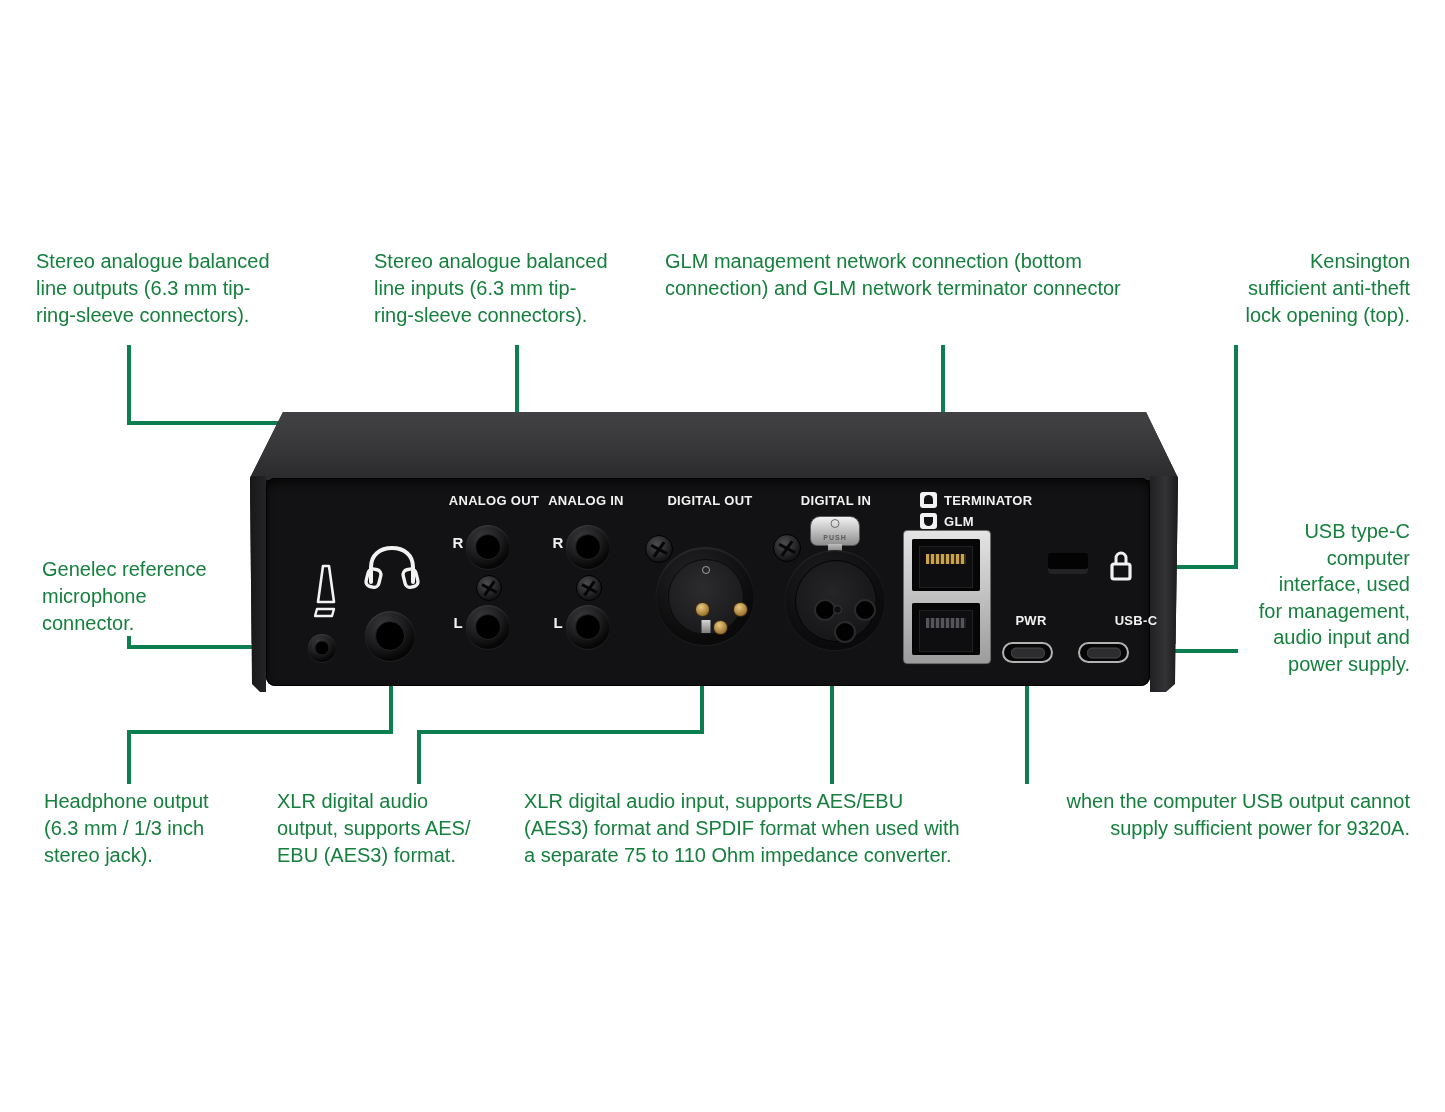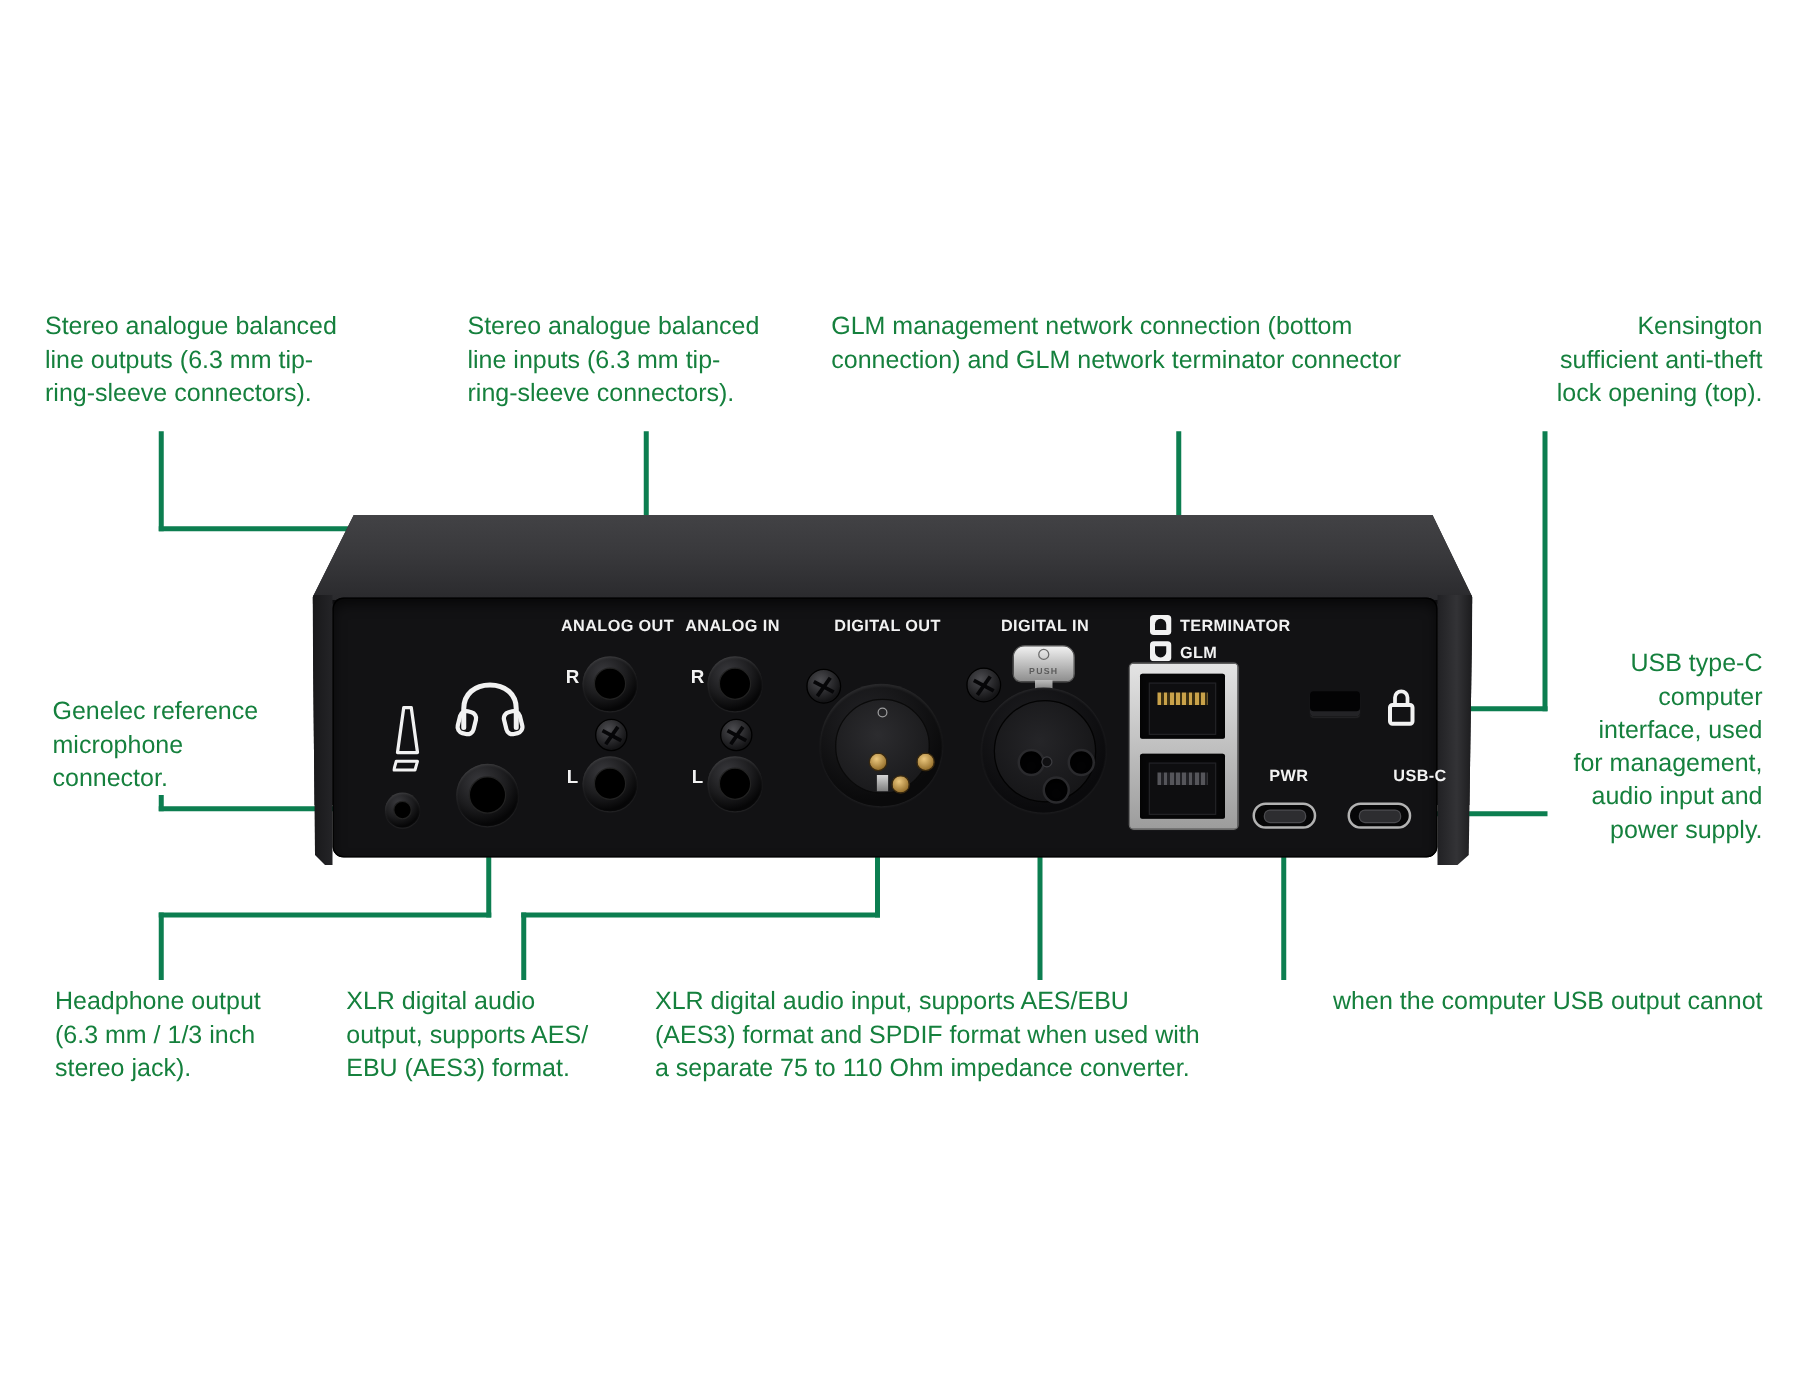--- a/index.html
+++ b/index.html
@@ -133,20 +133,21 @@
     <span>output, supports AES/</span>
     <span>EBU (AES3) format.</span>
   </div>
   <div class="ann" style="left:524px;top:788px;">
     <span>XLR digital audio input, supports AES/EBU</span>
     <span>(AES3) format and SPDIF format when used with</span>
     <span>a separate 75 to 110 Ohm impedance converter.</span>
   </div>
   <div class="ann right" style="right:35px;top:788px;">
     <span>when the computer USB output cannot</span>
+    <span>supply sufficient power for 9320A.</span>
   </div>
 
   <div class="ldr" style="left:127px;top:345px;width:4px;height:80px;"></div>
   <div class="ldr" style="left:127px;top:421px;width:362px;height:4px;"></div>
   <div class="ldr" style="left:485px;top:421px;width:4px;height:66px;"></div>
 
   <div class="ldr" style="left:515px;top:345px;width:4px;height:80px;"></div>
   <div class="ldr" style="left:515px;top:421px;width:84px;height:4px;"></div>
   <div class="ldr" style="left:595px;top:421px;width:4px;height:66px;"></div>
 

